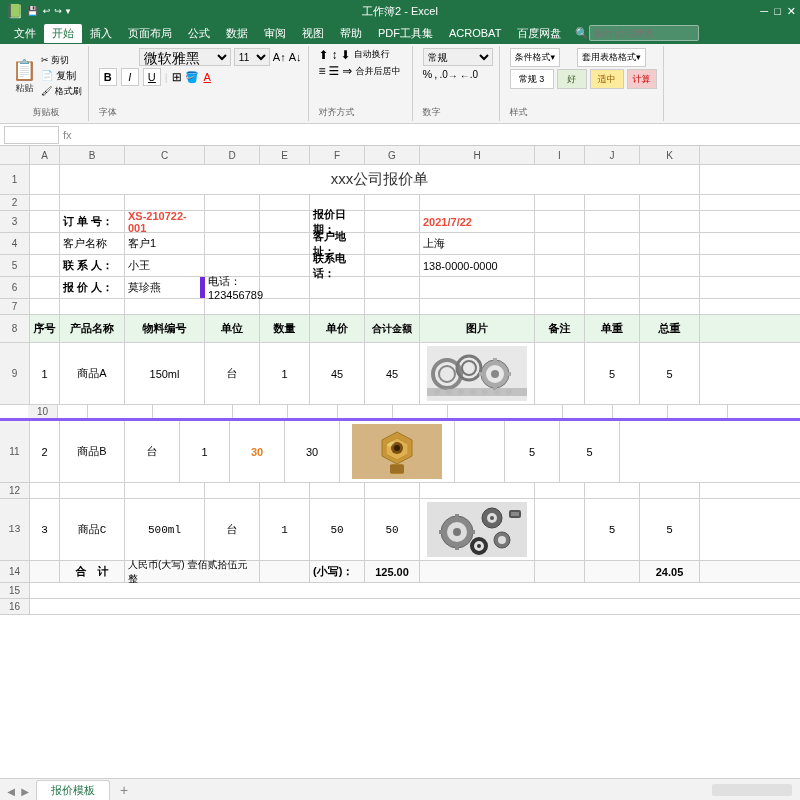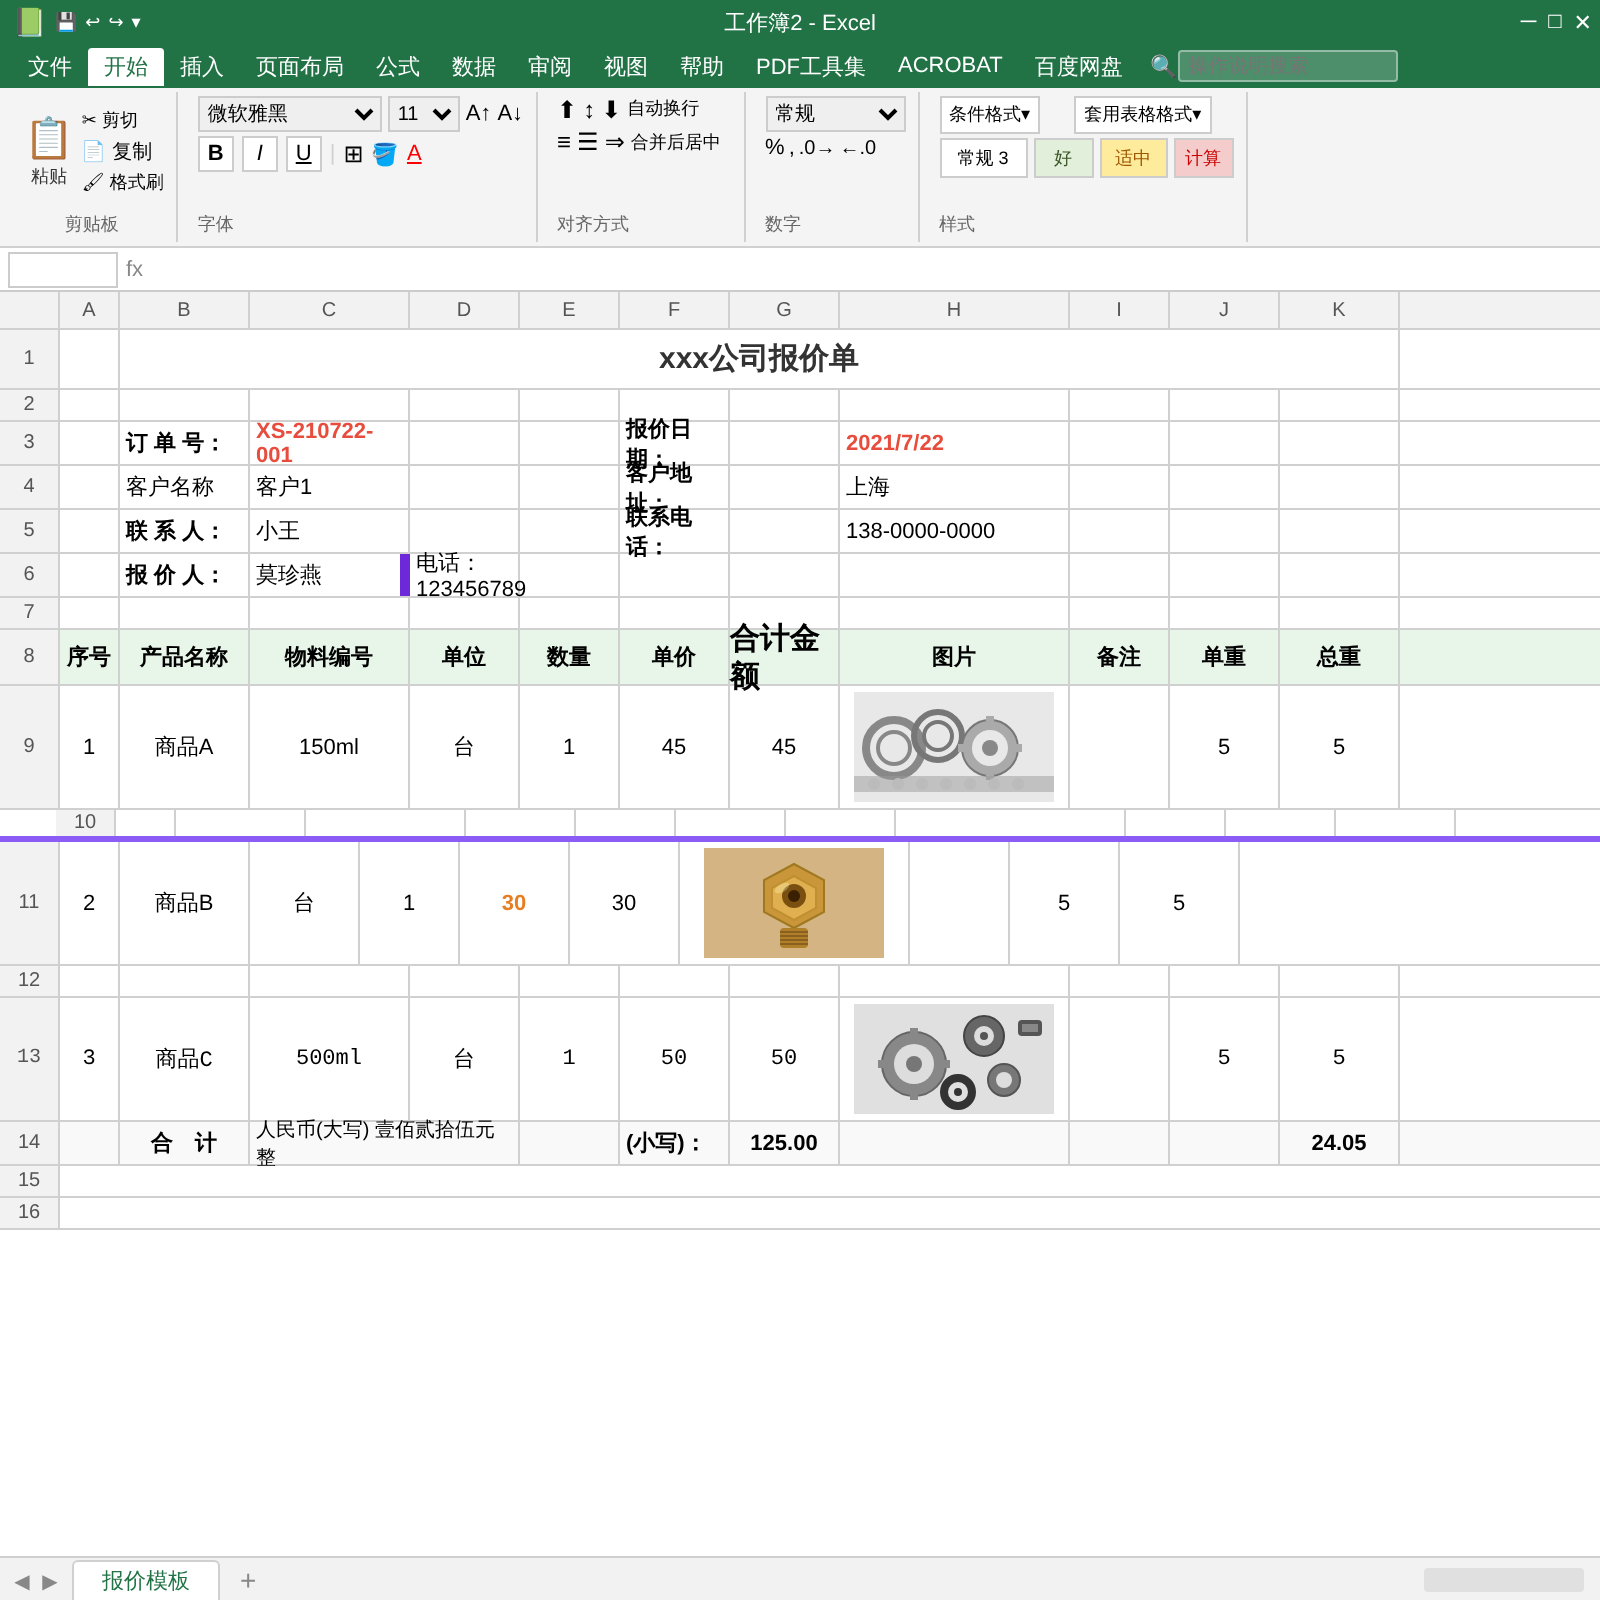--- a/index.html
+++ b/index.html
@@ -53,21 +53,21 @@
         <button style="font-size:9px;border:none;background:transparent;cursor:pointer;text-align:left;">✂ 剪切</button>
         <button style="font-size:10px;border:none;background:transparent;cursor:pointer;text-align:left;">📄 复制</button>
         <button style="font-size:9px;border:none;background:transparent;cursor:pointer;text-align:left;">🖌 格式刷</button>
       </div>
     </div>
     <span style="font-size:9px;color:#666;margin-top:auto;">剪贴板</span>
   </div>
 
   <div style="display:flex;flex-direction:column;border-right:1px solid #d0d0d0;padding:2px 6px;gap:2px;min-width:140px;">
     <div style="display:flex;gap:3px;align-items:center;">
-      <select style="width:92px;height:18px;font-size:10px;border:1px solid #ccc;"><option>微软雅黑</option></select>
+      <select style="width:92px;height:18px;font-size:14px;border:1px solid #ccc;margin-left:40px;"><option>微软雅黑</option></select>
       <select style="width:36px;height:18px;font-size:10px;border:1px solid #ccc;"><option>11</option></select>
       <span style="cursor:pointer;font-size:11px;">A↑</span>
       <span style="cursor:pointer;font-size:11px;">A↓</span>
     </div>
     <div style="display:flex;gap:4px;align-items:center;">
       <button style="width:18px;height:18px;font-weight:bold;border:1px solid #ccc;background:white;cursor:pointer;font-size:11px;">B</button>
       <button style="width:18px;height:18px;font-style:italic;border:1px solid #ccc;background:white;cursor:pointer;font-size:11px;">I</button>
       <button style="width:18px;height:18px;text-decoration:underline;border:1px solid #ccc;background:white;cursor:pointer;font-size:11px;">U</button>
       <span style="color:#d0d0d0;">|</span>
       <span style="cursor:pointer;font-size:12px;">⊞</span>
@@ -141,21 +141,21 @@
     <div style="width:50px;min-width:50px;height:18px;border-right:1px solid #d0d0d0;text-align:center;font-size:10px;color:#555;display:flex;align-items:center;justify-content:center;">I</div>
     <div style="width:55px;min-width:55px;height:18px;border-right:1px solid #d0d0d0;text-align:center;font-size:10px;color:#555;display:flex;align-items:center;justify-content:center;">J</div>
     <div style="width:60px;height:18px;border-right:1px solid #d0d0d0;text-align:center;font-size:10px;color:#555;display:flex;align-items:center;justify-content:center;">K</div>
   </div>
 
   <div style="flex:1;overflow-y:auto;overflow-x:hidden;">
 
     <div style="display:flex;border-bottom:1px solid #d0d0d0;height:30px;">
       <div style="width:30px;min-width:30px;background:#f2f2f2;border-right:1px solid #d0d0d0;display:flex;align-items:center;justify-content:center;font-size:10px;color:#555;">1</div>
       <div style="width:30px;min-width:30px;border-right:1px solid #d0d0d0;"></div>
-      <div style="width:calc(65px + 80px + 55px + 50px + 55px + 55px + 115px + 50px + 55px + 60px);border-right:1px solid #d0d0d0;display:flex;align-items:center;justify-content:center;font-size:15px;font-weight:bold;color:#333;">xxx公司报价单</div>
+      <div style="width:calc(65px + 80px + 55px + 50px + 55px + 55px + 115px + 50px + 55px + 60px);border-right:1px solid #d0d0d0;display:flex;align-items:center;justify-content:center;font-size:15px;font-weight:normal;color:#333;">xxx公司报价单</div>
     </div>
 
     <div style="display:flex;border-bottom:1px solid #d0d0d0;height:16px;">
       <div style="width:30px;min-width:30px;background:#f2f2f2;border-right:1px solid #d0d0d0;display:flex;align-items:center;justify-content:center;font-size:10px;color:#555;">2</div>
       <div style="width:30px;min-width:30px;border-right:1px solid #d0d0d0;"></div>
       <div style="width:65px;border-right:1px solid #d0d0d0;"></div>
       <div style="width:80px;border-right:1px solid #d0d0d0;"></div>
       <div style="width:55px;border-right:1px solid #d0d0d0;"></div>
       <div style="width:50px;border-right:1px solid #d0d0d0;"></div>
       <div style="width:55px;border-right:1px solid #d0d0d0;"></div>
@@ -242,21 +242,21 @@
     </div>
 
     <div style="display:flex;border-bottom:1px solid #d0d0d0;height:28px;background:#e8f5e9;">
       <div style="width:30px;min-width:30px;background:#f2f2f2;border-right:1px solid #d0d0d0;display:flex;align-items:center;justify-content:center;font-size:10px;color:#555;">8</div>
       <div style="width:30px;min-width:30px;border-right:1px solid #d0d0d0;display:flex;align-items:center;justify-content:center;font-size:11px;font-weight:bold;">序号</div>
       <div style="width:65px;border-right:1px solid #d0d0d0;display:flex;align-items:center;justify-content:center;font-size:11px;font-weight:bold;">产品名称</div>
       <div style="width:80px;border-right:1px solid #d0d0d0;display:flex;align-items:center;justify-content:center;font-size:11px;font-weight:bold;">物料编号</div>
       <div style="width:55px;border-right:1px solid #d0d0d0;display:flex;align-items:center;justify-content:center;font-size:11px;font-weight:bold;">单位</div>
       <div style="width:50px;border-right:1px solid #d0d0d0;display:flex;align-items:center;justify-content:center;font-size:11px;font-weight:bold;">数量</div>
       <div style="width:55px;border-right:1px solid #d0d0d0;display:flex;align-items:center;justify-content:center;font-size:11px;font-weight:bold;">单价</div>
-      <div style="width:55px;border-right:1px solid #d0d0d0;display:flex;align-items:center;justify-content:center;font-size:15px;font-weight:bold;">合计金额</div>
+      <div style="width:55px;border-right:1px solid #d0d0d0;display:flex;align-items:center;justify-content:center;font-size:10px;font-weight:bold;">合计金额</div>
       <div style="width:115px;border-right:1px solid #d0d0d0;display:flex;align-items:center;justify-content:center;font-size:11px;font-weight:bold;">图片</div>
       <div style="width:50px;border-right:1px solid #d0d0d0;display:flex;align-items:center;justify-content:center;font-size:11px;font-weight:bold;">备注</div>
       <div style="width:55px;border-right:1px solid #d0d0d0;display:flex;align-items:center;justify-content:center;font-size:11px;font-weight:bold;">单重</div>
       <div style="width:60px;border-right:1px solid #d0d0d0;display:flex;align-items:center;justify-content:center;font-size:11px;font-weight:bold;">总重</div>
     </div>
 
     <div style="display:flex;border-bottom:1px solid #d0d0d0;height:62px;">
       <div style="width:30px;min-width:30px;background:#f2f2f2;border-right:1px solid #d0d0d0;display:flex;align-items:center;justify-content:center;font-size:10px;color:#555;">9</div>
       <div style="width:30px;min-width:30px;border-right:1px solid #d0d0d0;display:flex;align-items:center;justify-content:center;font-size:11px;">1</div>
       <div style="width:65px;border-right:1px solid #d0d0d0;display:flex;align-items:center;justify-content:center;font-size:11px;">商品A</div>

